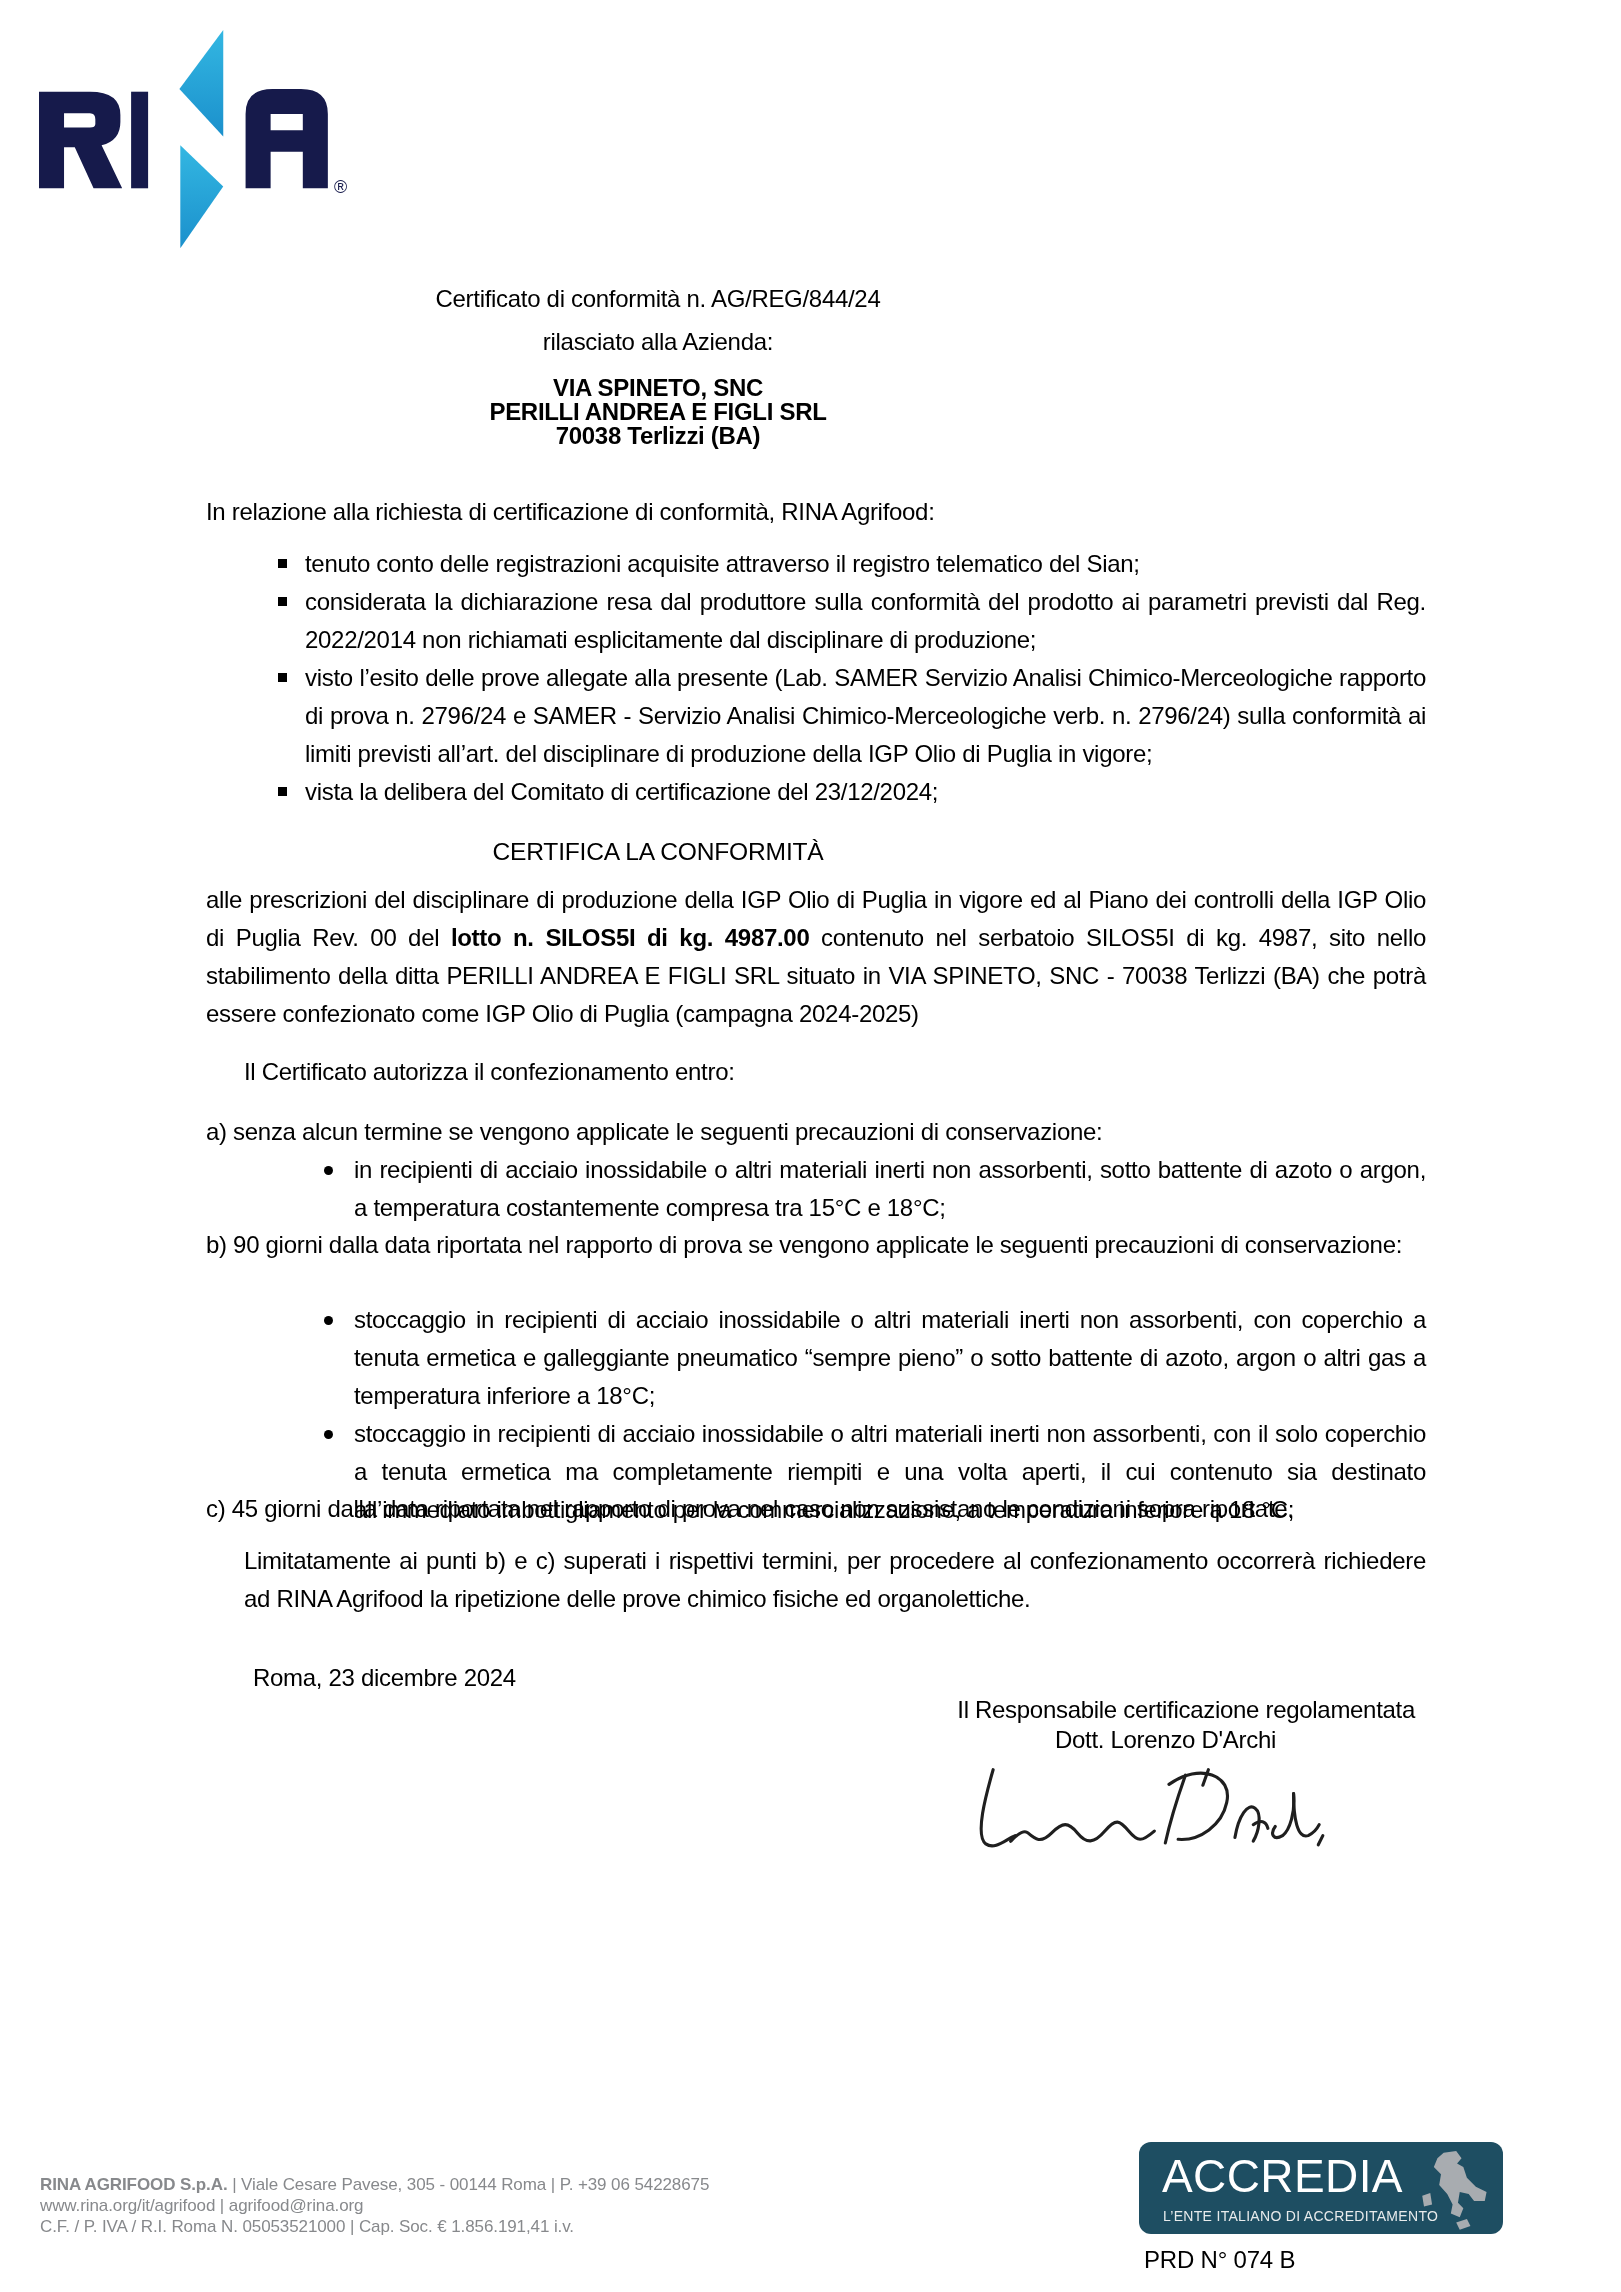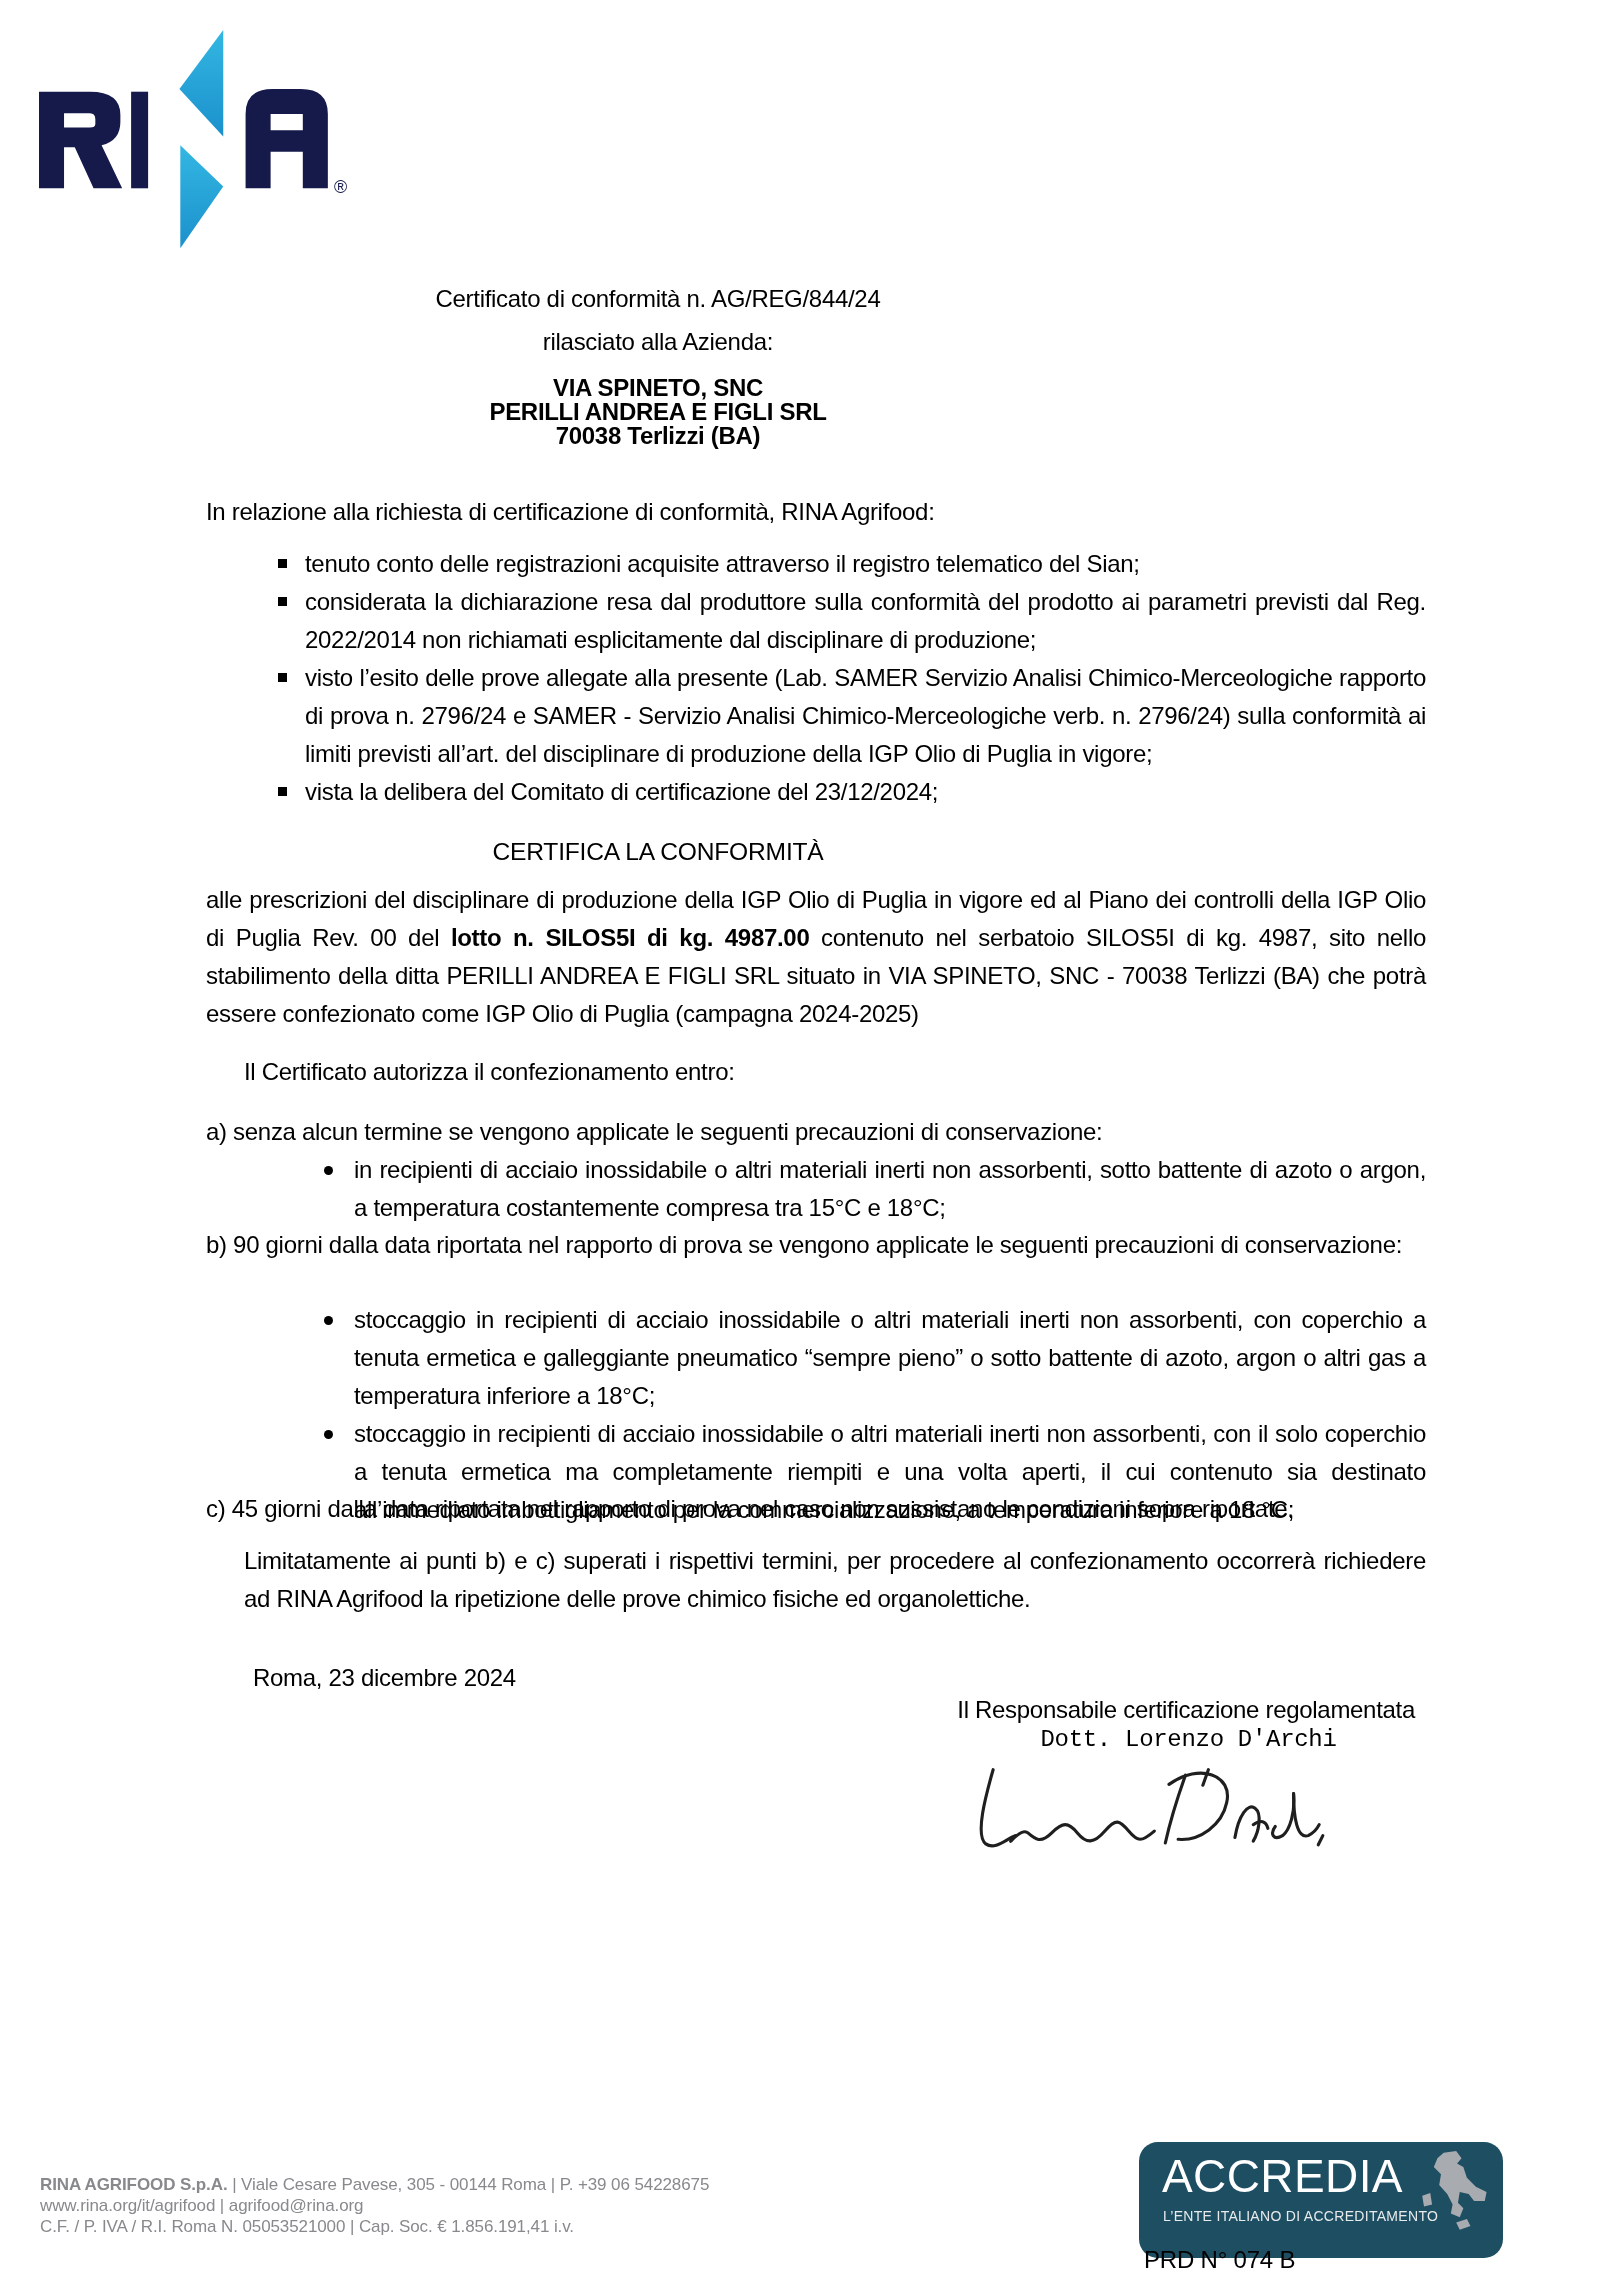--- a/index.html
+++ b/index.html
@@ -30,27 +30,27 @@
   #cond-a-bullets{left:206px;top:1151px;width:1220px;}
   #cond-b{top:1226px;}
   #cond-b-bullets{left:206px;top:1301px;width:1220px;}
   #cond-c{top:1490px;}
   .rbullet{position:relative;padding-left:148px;text-align:justify;}
   .bullet-dot{position:absolute;left:118px;top:15px;width:9px;height:9px;border-radius:50%;background:#000;}
   #note-par{left:244px;top:1542px;width:1182px;text-align:justify;}
   #date-line{left:253px;top:1659px;}
   
   #sig-role{left:860px;top:1695px;width:555px;text-align:right;font-size:24px;letter-spacing:-0.3px;line-height:30px;}
-  #sig-name{left:911px;top:1726px;width:555px;text-align:center;font-size:24px;letter-spacing:-0.3px;font-family:Liberation Mono, monospace;}
+  #sig-name{left:888px;top:1726px;width:555px;text-align:center;font-size:24px;letter-spacing:-0.3px;}
   #sig-script{left:940px;top:1754px;width:403px;height:112px;}
   
   #footer-block{left:40px;top:2174px;font-size:17px;line-height:21px;color:#87898c;letter-spacing:-0.1px;}
   #footer-block b{font-weight:bold;}
   
-  #accredia-box{left:1139px;top:2142px;width:364px;height:116px;background:#1e4e62;border-radius:19px;}
+  #accredia-box{left:1139px;top:2142px;width:364px;height:92px;background:#1e4e62;border-radius:12px;}
   #accredia-title{position:absolute;left:23px;top:7.2px;color:#ffffff;font-size:46px;font-weight:400;letter-spacing:0.4px;}
   #accredia-sub{position:absolute;left:24px;top:66px;color:#e8ebec;font-size:14px;letter-spacing:0.3px;}
   #accredia-italy{position:absolute;left:276px;top:9px;width:77px;height:84px;}
   #prd-line{left:1144px;top:2246px;font-size:24px;letter-spacing:-0.2px;}
 </style>
 </head>
 <body>
 
 <svg id="rina-logo" class="abs" viewBox="0 0 350 246">
   <defs>

